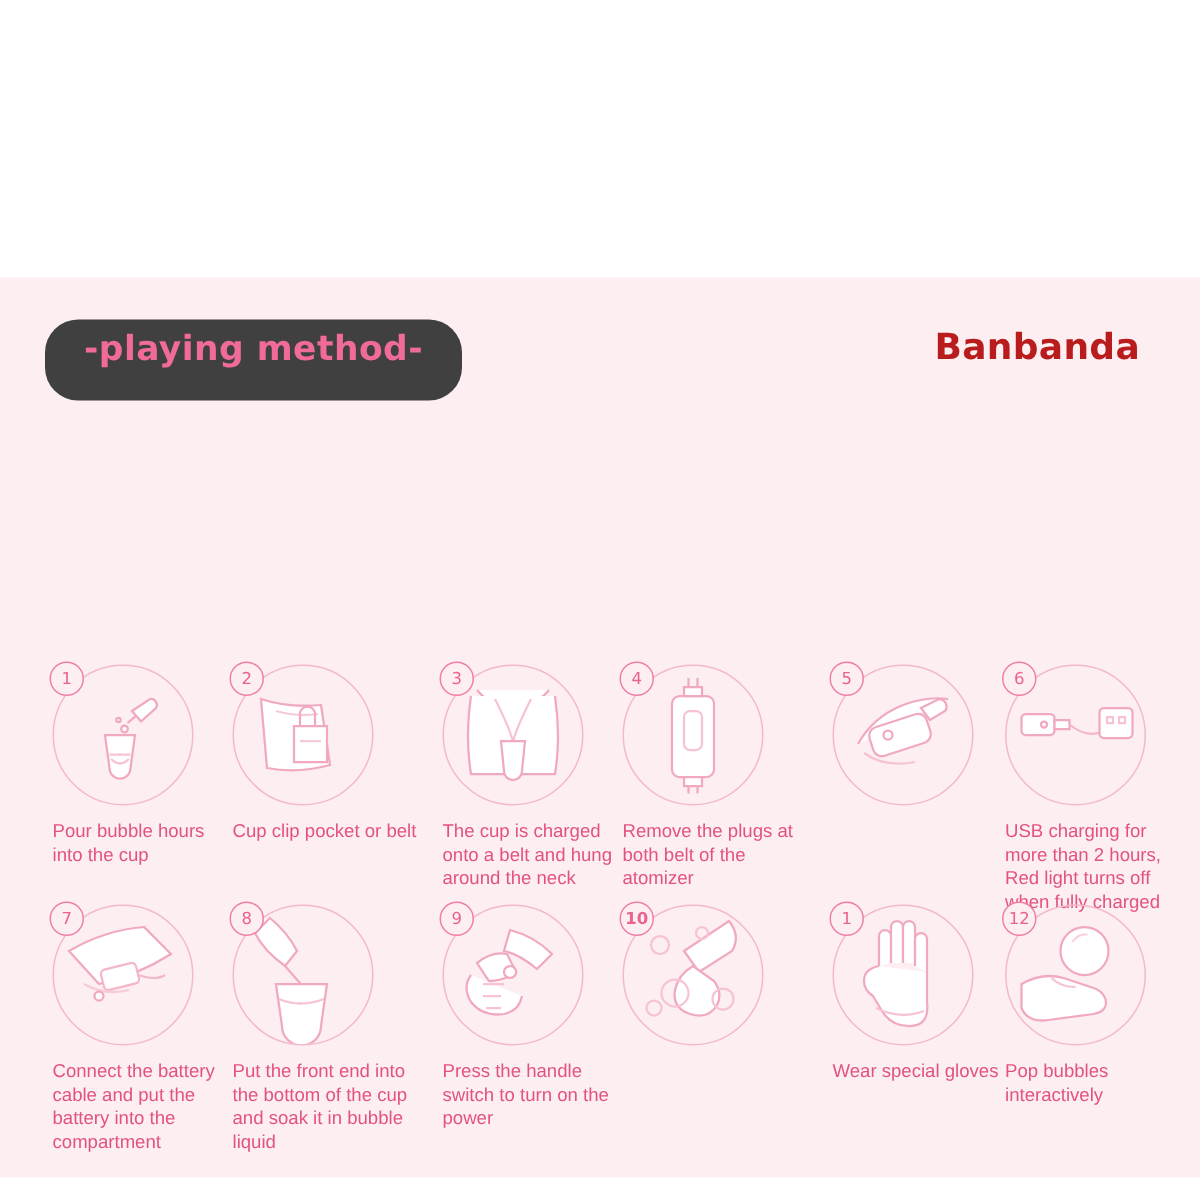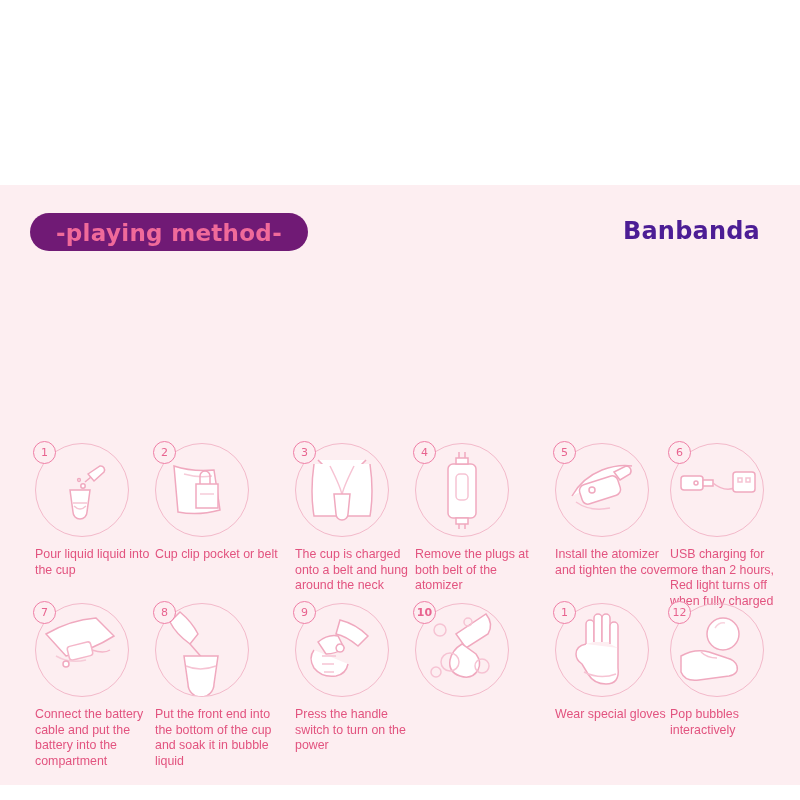--- a/index.html
+++ b/index.html
@@ -47,35 +47,35 @@
     position: absolute;
     left: 30px;
     top: 28px;
     width: 740px;
     height: 42px;
   }
   #title-pill {
     position: absolute;
     left: 0;
     top: 0;
-    background: #701a75;
+    background: #404040;
     border-radius: 22px;
-    padding: 7px 26px 5px 26px;
+    padding: 7px 26px 21px 26px;
     color: #f06a9a;
     font-size: 23px;
     font-weight: bold;
     letter-spacing: 0.3px;
     white-space: nowrap;
     font-family: "DejaVu Sans", sans-serif;
   }
   #brand {
     position: absolute;
     right: 10px;
     top: 4px;
-    color: #4c1d95;
+    color: #b91c1c;
     font-size: 24px;
     font-weight: bold;
     letter-spacing: 0.2px;
     font-family: "DejaVu Sans", sans-serif;
   }
 
   
   .row {
     position: absolute;
     left: 0;
@@ -154,21 +154,21 @@
                 <path d="M38 62 q6 6 12 0" stroke="#f5c3d2"></path>
                 <path d="M52 30 l12 -8 a4 4 0 0 1 4 6 l-10 9 z" fill="#ffffff"></path>
                 <path d="M49 38 l6 -5"></path>
                 <circle cx="47" cy="42" r="2.2" fill="#ffffff"></circle>
                 <circle cx="43" cy="36" r="1.4" fill="#ffffff"></circle>
               </g>
             </svg>
           </div>
           <div class="badge">1</div>
         </div>
-        <div class="caption">Pour liquid liquid into the cup</div>
+        <div class="caption">Pour bubble hours into the cup</div>
       </div>
 
       <div class="step" style="left:155px;">
         <div class="circle-wrap">
           <div class="circle">
             <svg class="art" viewBox="0 0 92 92">
               <g fill="none" stroke="#f0a9bf" stroke-width="1.5">
                 <path d="M18 22 q18 6 40 4 l6 40 q-22 6 -42 2 z" fill="#ffffff"></path>
                 <path d="M28 30 q14 4 28 2" stroke="#f6cbd8"></path>
                 <path d="M40 40 h22 v24 h-22 z" fill="#ffffff"></path>
@@ -227,21 +227,20 @@
                 <path d="M16 52 q10 -18 30 -26 q16 -6 30 -4" fill="#ffffff"></path>
                 <rect x="24" y="36" width="40" height="20" rx="6" transform="rotate(-18 44 46)" fill="#ffffff"></rect>
                 <path d="M58 28 l12 -6 a5 5 0 0 1 4 8 l-10 6 z" fill="#ffffff"></path>
                 <path d="M20 58 q14 10 34 6" stroke="#f6c3d3"></path>
                 <circle cx="36" cy="46" r="3" fill="#ffffff"></circle>
               </g>
             </svg>
           </div>
           <div class="badge">5</div>
         </div>
-        <div class="caption">Install the atomizer and tighten the cover</div>
       </div>
 
       <div class="step" style="left:670px;">
         <div class="circle-wrap">
           <div class="circle">
             <svg class="art" viewBox="0 0 92 92">
               <g fill="none" stroke="#f0a9bf" stroke-width="1.5">
                 <rect x="10" y="32" width="22" height="14" rx="3" fill="#ffffff"></rect>
                 <path d="M32 36 h10 v6 h-10 z" fill="#ffffff"></path>
                 <path d="M42 39 q12 10 24 4" stroke="#f4b6c9"></path>

